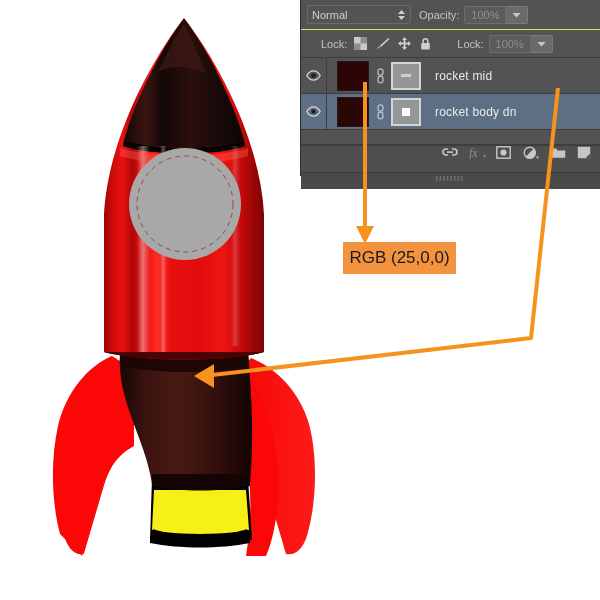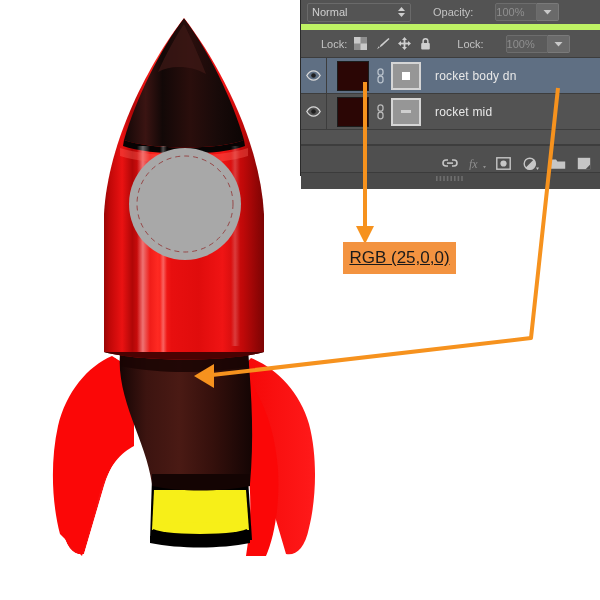--- a/index.html
+++ b/index.html
@@ -21,33 +21,33 @@
     background:#535353;
     border-left:1px solid #2b2b2b;
     border-bottom:1px solid #2b2b2b;
     box-sizing:border-box;
     color:#c8c8c8;
     font-size:11px;
     -webkit-font-smoothing:antialiased;
   }
   .ps-row-blend{
     height:30px;display:flex;align-items:center;padding:0 6px;
-    border-bottom:6px solid #bef264;
+    border-bottom:1px solid #bef264;
     box-sizing:border-box;
   }
   .blend-select{
     width:104px;height:19px;background:#545454;border:1px solid #6a6a6a;
     border-radius:2px;display:flex;align-items:center;justify-content:space-between;
     padding:0 4px;box-sizing:border-box;color:#cfcfcf;font-size:11px;
   }
   .spin{display:flex;flex-direction:column;line-height:4px;font-size:8px;color:#cfcfcf;}
-  .field-label{margin-left:22px;color:#c3c3c3;font-size:11px;}
+  .field-label{margin-left:8px;color:#c3c3c3;font-size:11px;}
   .num-field{
-    margin-left:22px;width:42px;height:18px;background:#5b5b5b;border:1px solid #6d6d6d;
-    border-radius:2px 0 0 2px;display:flex;align-items:center;
+    margin-left:5px;width:42px;height:18px;background:#5b5b5b;border:1px solid #6d6d6d;
+    border-radius:2px 0 0 2px;display:flex;align-items:center;justify-content:center;
     color:#8f8f8f;font-size:11px;box-sizing:border-box;
   }
   .drop-btn{
     width:22px;height:18px;background:#6a6a6a;border:1px solid #7a7a7a;border-left:none;
     border-radius:0 2px 2px 0;display:flex;align-items:center;justify-content:center;
     color:#c9c9c9;font-size:8px;box-sizing:border-box;
   }
   .ps-row-lock{
     height:28px;display:flex;align-items:center;padding:0 6px;
     border-bottom:1px solid #3d3d3d;box-sizing:border-box;
@@ -67,32 +67,32 @@
   .link-ic{width:12px;margin:0 5px;display:flex;align-items:center;justify-content:center;}
   .mask{width:30px;height:28px;background:#969696;border:2px solid #d5d5d5;box-sizing:border-box;
     display:flex;align-items:center;justify-content:center;}
   .mask-sq{width:8px;height:8px;background:#fff;}
   .mask-dash{width:10px;height:3px;background:#cfcfcf;}
   .layer-name{margin-left:14px;color:#e8e8e8;font-size:12px;letter-spacing:.2px;}
 
   .ps-gap{height:14px;background:#535353;border-bottom:1px solid #3d3d3d;}
   .ps-footer{
     height:26px;background:#4f4f4f;border-top:1px solid #3d3d3d;
-    display:flex;align-items:flex-end;justify-content:flex-end;padding-right:8px;gap:12px;
+    display:flex;align-items:flex-start;justify-content:flex-end;padding-right:8px;gap:12px;
   }
   .ft-ic{width:15px;height:15px;display:block;}
   .ps-bottom-strip{height:16px;background:#4a4a4a;border-top:1px solid #3b3b3b;position:relative;}
   .grip{position:absolute;left:50%;top:3px;transform:translateX(-50%);width:30px;height:5px;}
 
   
   #callouts{position:absolute;left:0;top:0;width:600px;height:600px;pointer-events:none;}
   #rgb-box{
     position:absolute;left:343px;top:242px;width:113px;height:32px;
     background:#f39340;display:flex;align-items:center;justify-content:center;
-    color:#1a1a1a;font-size:17px;font-family:"Liberation Sans",sans-serif;text-decoration:underline;
+    color:#1a1a1a;font-size:17px;font-family:"Liberation Sans",sans-serif;
   }
 </style>
 </head>
 <body>
 
 <div id="stage">
 
   <svg id="artwork" viewBox="0 0 600 600" width="600" height="600" xmlns="http://www.w3.org/2000/svg">
     <defs>
       <linearGradient id="gNose" x1="0" y1="0" x2="1" y2="0">
@@ -264,58 +264,58 @@
       <div class="num-field">
         <span>100%</span>
       </div>
       <div class="drop-btn">
         <svg width="9" height="6" viewBox="0 0 9 6">
             <path d="M0.5 1 L8.5 1 L4.5 5.5 Z" fill="#c9c9c9"></path>
           </svg>
       </div>
     </div>
 
+    <div class="layer-row normal">
+      <span class="eye-cell">
+        <svg width="15" height="11" viewBox="0 0 15 11">
+          <path d="M7.5 0.8 C11.5 0.8 14.2 5.5 14.2 5.5 C14.2 5.5 11.5 10.2 7.5 10.2 C3.5 10.2 0.8 5.5 0.8 5.5 C0.8 5.5 3.5 0.8 7.5 0.8 Z" fill="none" stroke="#d8d8d8" stroke-width="1.3"></path>
+          <circle cx="7.5" cy="5.5" r="2.3" fill="#1f1f1f"></circle>
+        </svg>
+      </span>
+      <span class="thumb" style="background:#2b0605"></span>
+      <span class="link-ic">
+        <svg width="11" height="16" viewBox="0 0 11 16">
+          <rect x="3" y="0.8" width="5" height="6.4" rx="2.5" fill="none" stroke="#b9b9b9" stroke-width="1.3"></rect>
+          <rect x="3" y="8.2" width="5" height="6.6" rx="2.5" fill="none" stroke="#b9b9b9" stroke-width="1.3"></rect>
+        </svg>
+      </span>
+      <span class="mask">
+        <span class="mask-dash"></span>
+      </span>
+      <span class="layer-name">rocket mid</span>
+    </div>
+
     <div class="layer-row selected">
       <span class="eye-cell">
         <svg width="15" height="11" viewBox="0 0 15 11">
           <path d="M7.5 0.8 C11.5 0.8 14.2 5.5 14.2 5.5 C14.2 5.5 11.5 10.2 7.5 10.2 C3.5 10.2 0.8 5.5 0.8 5.5 C0.8 5.5 3.5 0.8 7.5 0.8 Z" fill="none" stroke="#d8d8d8" stroke-width="1.3"></path>
           <circle cx="7.5" cy="5.5" r="2.3" fill="#1f1f1f"></circle>
         </svg>
       </span>
       <span class="thumb" style="background:#2b0605"></span>
       <span class="link-ic">
         <svg width="11" height="16" viewBox="0 0 11 16">
           <rect x="3" y="0.8" width="5" height="6.4" rx="2.5" fill="none" stroke="#b9c2cc" stroke-width="1.3"></rect>
           <rect x="3" y="8.2" width="5" height="6.6" rx="2.5" fill="none" stroke="#b9c2cc" stroke-width="1.3"></rect>
         </svg>
       </span>
       <span class="mask">
         <span class="mask-sq"></span>
       </span>
       <span class="layer-name">rocket body dn</span>
-    </div>
-
-    <div class="layer-row normal">
-      <span class="eye-cell">
-        <svg width="15" height="11" viewBox="0 0 15 11">
-          <path d="M7.5 0.8 C11.5 0.8 14.2 5.5 14.2 5.5 C14.2 5.5 11.5 10.2 7.5 10.2 C3.5 10.2 0.8 5.5 0.8 5.5 C0.8 5.5 3.5 0.8 7.5 0.8 Z" fill="none" stroke="#d8d8d8" stroke-width="1.3"></path>
-          <circle cx="7.5" cy="5.5" r="2.3" fill="#1f1f1f"></circle>
-        </svg>
-      </span>
-      <span class="thumb" style="background:#2b0605"></span>
-      <span class="link-ic">
-        <svg width="11" height="16" viewBox="0 0 11 16">
-          <rect x="3" y="0.8" width="5" height="6.4" rx="2.5" fill="none" stroke="#b9b9b9" stroke-width="1.3"></rect>
-          <rect x="3" y="8.2" width="5" height="6.6" rx="2.5" fill="none" stroke="#b9b9b9" stroke-width="1.3"></rect>
-        </svg>
-      </span>
-      <span class="mask">
-        <span class="mask-dash"></span>
-      </span>
-      <span class="layer-name">rocket mid</span>
     </div>
 
     <div class="ps-gap"></div>
 
     <div class="ps-footer">
       <span class="ft-ic">
         <svg width="16" height="12" viewBox="0 0 16 12">
           <path d="M6 3 L4 3 A3 3 0 0 0 4 9 L6 9" fill="none" stroke="#c6c6c6" stroke-width="1.6"></path>
           <path d="M10 3 L12 3 A3 3 0 0 1 12 9 L10 9" fill="none" stroke="#c6c6c6" stroke-width="1.6"></path>
           <rect x="5" y="5.3" width="6" height="1.6" fill="#c6c6c6"></rect>

